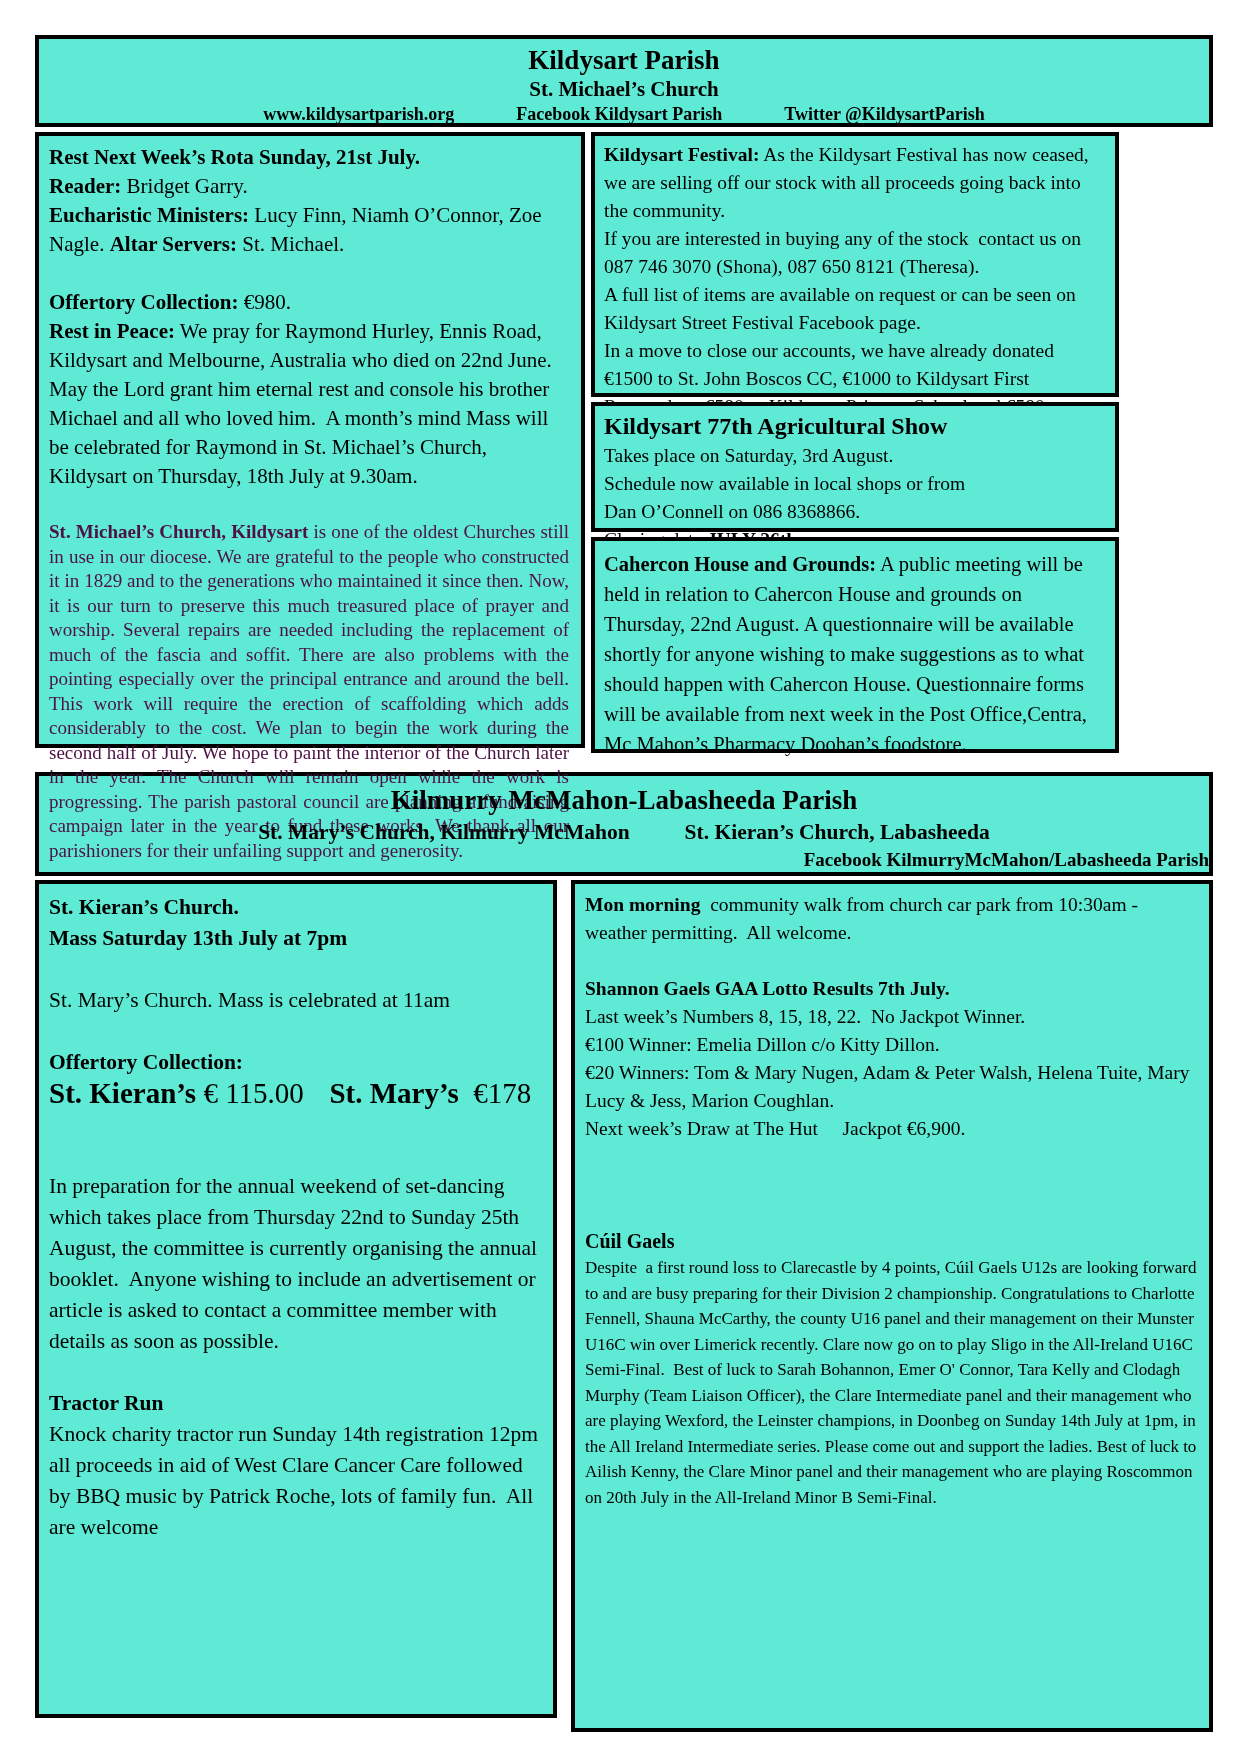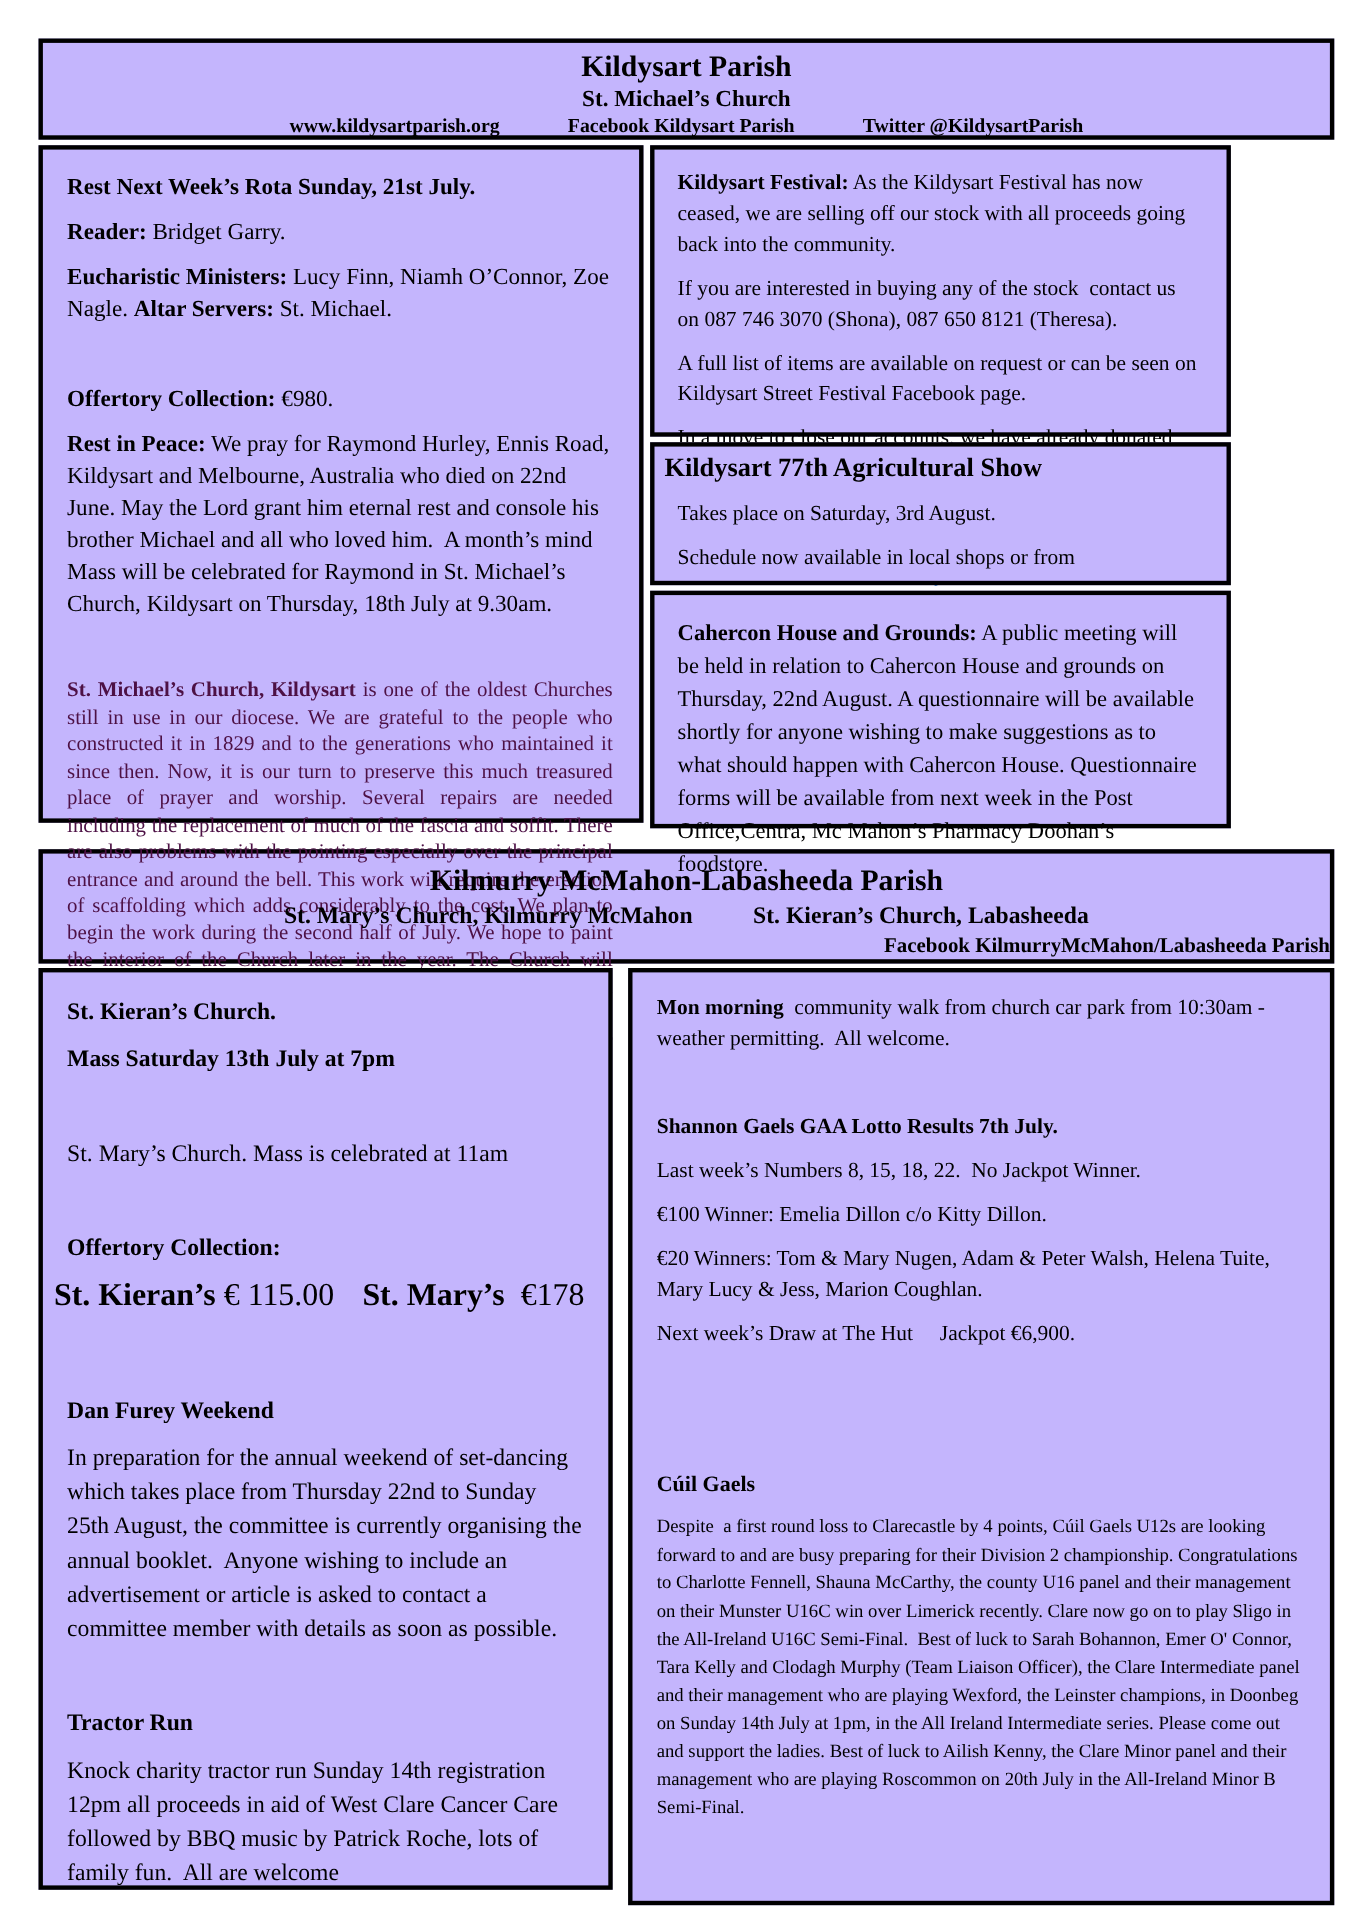--- a/index.html
+++ b/index.html
@@ -3,22 +3,22 @@
 <meta charset="utf-8">
 <style>
   html,body{margin:0;padding:0;background:#ffffff;}
   body{
     width:1236px;height:1749px;
     font-family:"Liberation Serif","DejaVu Serif",serif;
     color:#000;
     -webkit-font-smoothing:antialiased;
   }
   .page{position:relative;width:1178px;margin:35px 0 0 35px;}
-  .box{border:4px solid #000;box-sizing:border-box;background:#c4b5fd;}
-  p{margin:12px;white-space:pre-wrap;}
+  .box{border:4px solid #000;box-sizing:border-box;background:#5eead4;}
+  p{margin:0;white-space:pre-wrap;}
   b{font-weight:bold;}
 
   
   .hdr1{width:100%;height:92px;text-align:center;padding-top:5px;}
   .hdr1-title{font-size:27px;font-weight:bold;line-height:32px;}
   .hdr1-sub{font-size:21px;font-weight:bold;line-height:26px;}
   .hdr1-links{display:flex;justify-content:center;gap:62px;font-size:18px;font-weight:bold;margin-top:2px;}
 
   
   .topcols{display:flex;gap:6px;margin-top:5px;align-items:flex-start;}
@@ -126,21 +126,20 @@
       <div class="sp31"></div>
       <p class="p215">St. Mary’s Church. Mass is celebrated at 11am</p>
       <div class="sp31"></div>
       <p class="p215"><b>Offertory Collection:</b></p>
       <div class="offrow">
         <span class="c1"><b>St. Kieran’s</b><span style="white-space:pre-wrap;"> € 115.00</span></span>
         <span><b>St. Mary’s</b><span style="white-space:pre-wrap;">  €178</span></span>
       </div>
       <div class="sp31"></div>
       <div class="sp31"></div>
-      <p class="p215"><b>Dan Furey Weekend</b></p>
       <p class="p215">In preparation for the annual weekend of set-dancing which takes place from Thursday 22nd to Sunday 25th August, the committee is currently organising the annual booklet.  Anyone wishing to include an advertisement or article is asked to contact a committee member with details as soon as possible.</p>
       <div class="sp31"></div>
       <p class="p215"><b>Tractor Run</b></p>
       <p class="p215">Knock charity tractor run Sunday 14th registration 12pm all proceeds in aid of West Clare Cancer Care followed by BBQ music by Patrick Roche, lots of family fun.  All are welcome</p>
     </div>
 
     <div class="box br-box">
       <p class="p195"><b>Mon morning</b><span>  community walk from church car park from 10:30am - weather permitting.  All welcome.</span></p>
       <div class="sp28"></div>
       <p class="p195"><b>Shannon Gaels GAA Lotto Results 7th July.</b></p>

